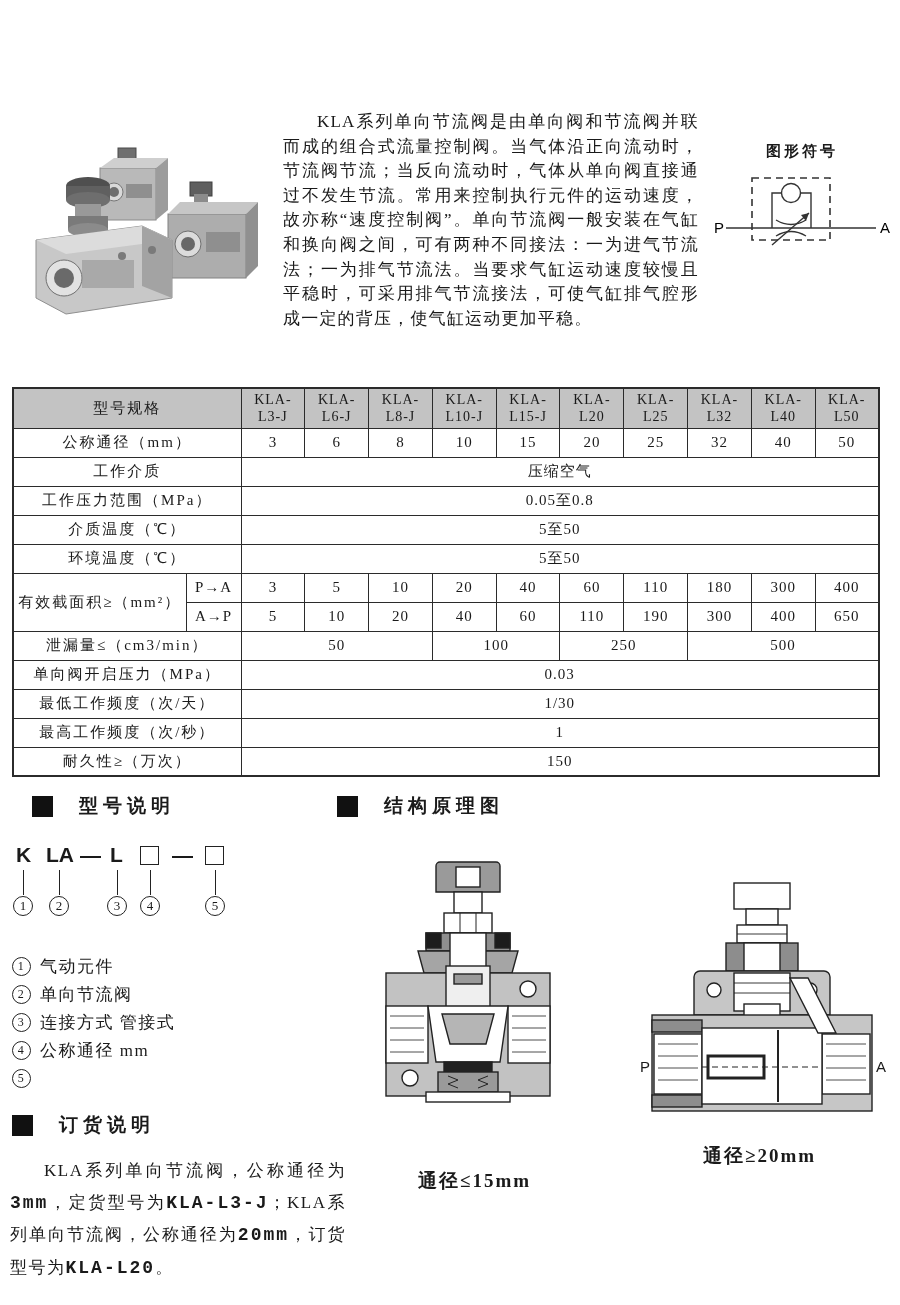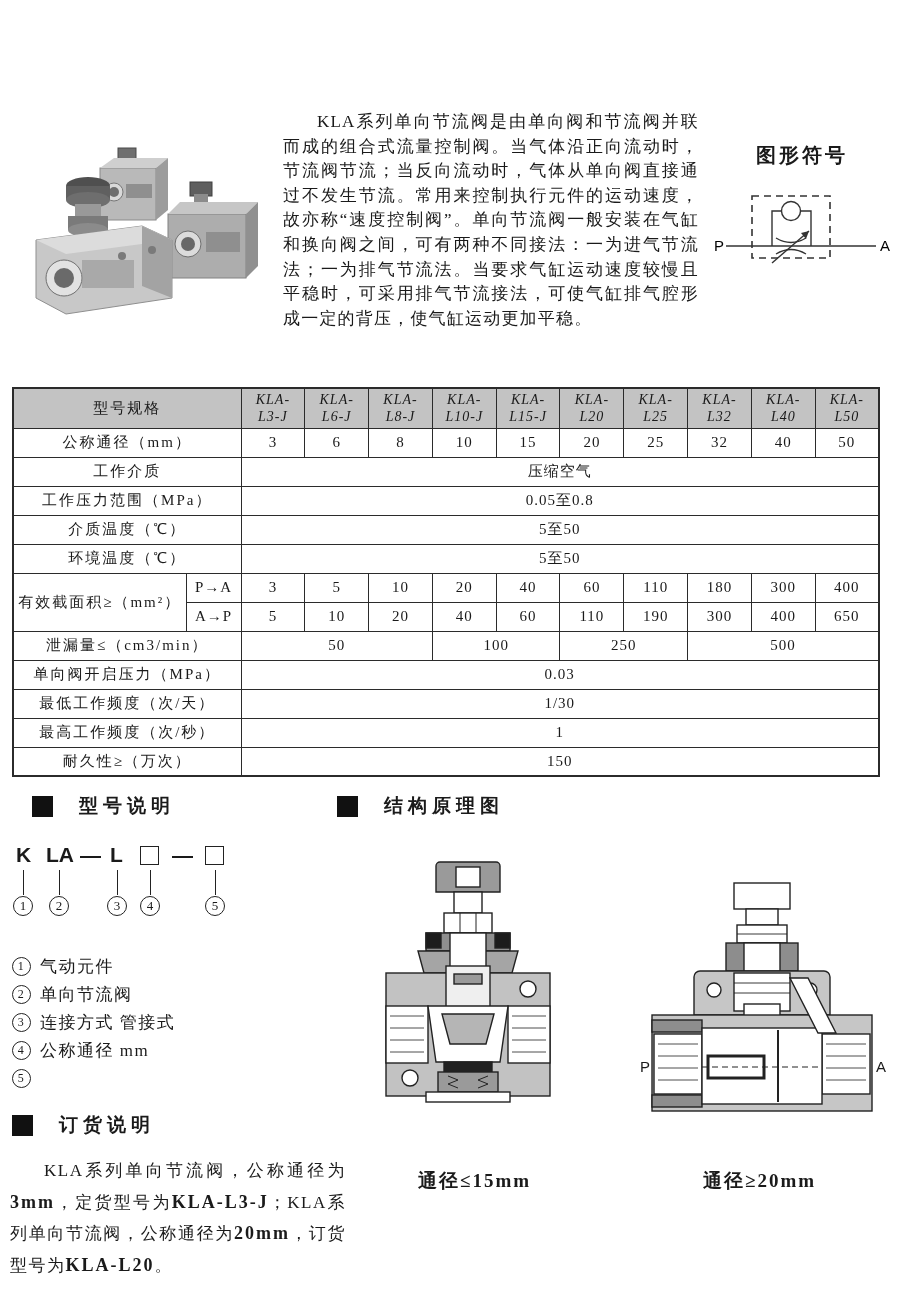--- a/index.html
+++ b/index.html
@@ -5,31 +5,31 @@
   * { margin:0; padding:0; box-sizing:border-box; }
   html,body { background:#fff; }
   body { font-family:"Liberation Serif", serif; color:#1a1a1a; }
   .page { position:relative; width:900px; height:1305px; background:#ffffff; overflow:hidden; }
 
   
   .photo-wrap { position:absolute; left:22px; top:128px; width:252px; height:192px; }
   .description { position:absolute; left:283px; top:110px; width:416px; font-size:17px;
                  line-height:24.6px; letter-spacing:1.2px; text-align:justify; text-indent:2em; }
   .symbol-block { position:absolute; left:712px; top:142px; width:180px; text-align:center; }
-  .symbol-title { font-size:20px; font-weight:700; letter-spacing:3px; margin-bottom:12px; }
+  .symbol-title { font-size:15px; font-weight:700; letter-spacing:3px; margin-bottom:2px; }
 
   
   .spec-table-wrap { position:absolute; left:12px; top:387px; width:852px; }
   table.spec { width:866px; border-collapse:collapse; table-layout:fixed;
                border:2px solid #2b2b2b; font-size:15px; }
   table.spec td { border:1px solid #2b2b2b; text-align:center; vertical-align:middle;
                   height:29px; padding:0 2px; letter-spacing:1px; }
   table.spec tr.hdr td { background:#c3c3c3; height:40px; font-size:14px; line-height:17px; }
   table.spec td.lbl { letter-spacing:2px; }
-  .mdl-top,.mdl-bot { display:block;font-style:italic; }
+  .mdl-top,.mdl-bot { display:block; }
 
   
   .sec-head { position:absolute; display:flex; align-items:center; gap:26px; }
   .sec-square { width:21px; height:21px; background:#111; display:inline-block; }
   .sec-title { font-size:19px; font-weight:700; letter-spacing:5px; }
 
   
   .code-part { position:absolute; font-family:"Liberation Sans", sans-serif;
                font-weight:700; font-size:21px; }
   .code-box { position:absolute; width:19px; height:19px; border:1.6px solid #222; background:#fff; }
@@ -39,28 +39,28 @@
 
   
   .legend { position:absolute; left:12px; top:952px; width:330px; }
   .legend-item { display:flex; align-items:center; gap:9px; height:28px; font-size:17px; letter-spacing:1.5px; }
   .lg-circle { flex:0 0 auto; width:19px; height:19px; border:1.4px solid #222; border-radius:50%;
                text-align:center; line-height:17px; font-size:12px; }
 
   
   .ordering-text { position:absolute; left:10px; top:1155px; width:336px; font-size:17px;
                    line-height:31.5px; letter-spacing:1.5px; text-align:justify; text-indent:2em; }
-  .ordering-text .b { font-weight:700; font-size:18px; font-family:Liberation Serif, serif; letter-spacing:2px; }
+  .ordering-text .b { font-weight:700; font-size:18px; font-family:Liberation Mono, monospace; letter-spacing:2px; }
 
   
   .valve-left { position:absolute; left:368px; top:856px; }
   .valve-right { position:absolute; left:638px; top:878px; }
   .caption { position:absolute; font-size:19px; font-weight:700; letter-spacing:2px; }
   .caption-left { left:418px; top:1168px; }
-  .caption-right { left:703px; top:1168px;text-align:center; }
+  .caption-right { left:703px; top:1143px;text-align:center; }
 
   svg { display:block; }
 </style>
 </head>
 <body>
 
 <div class="page">
 
   <div class="photo-wrap">
     <svg width="252" height="192" viewBox="0 0 252 192">

